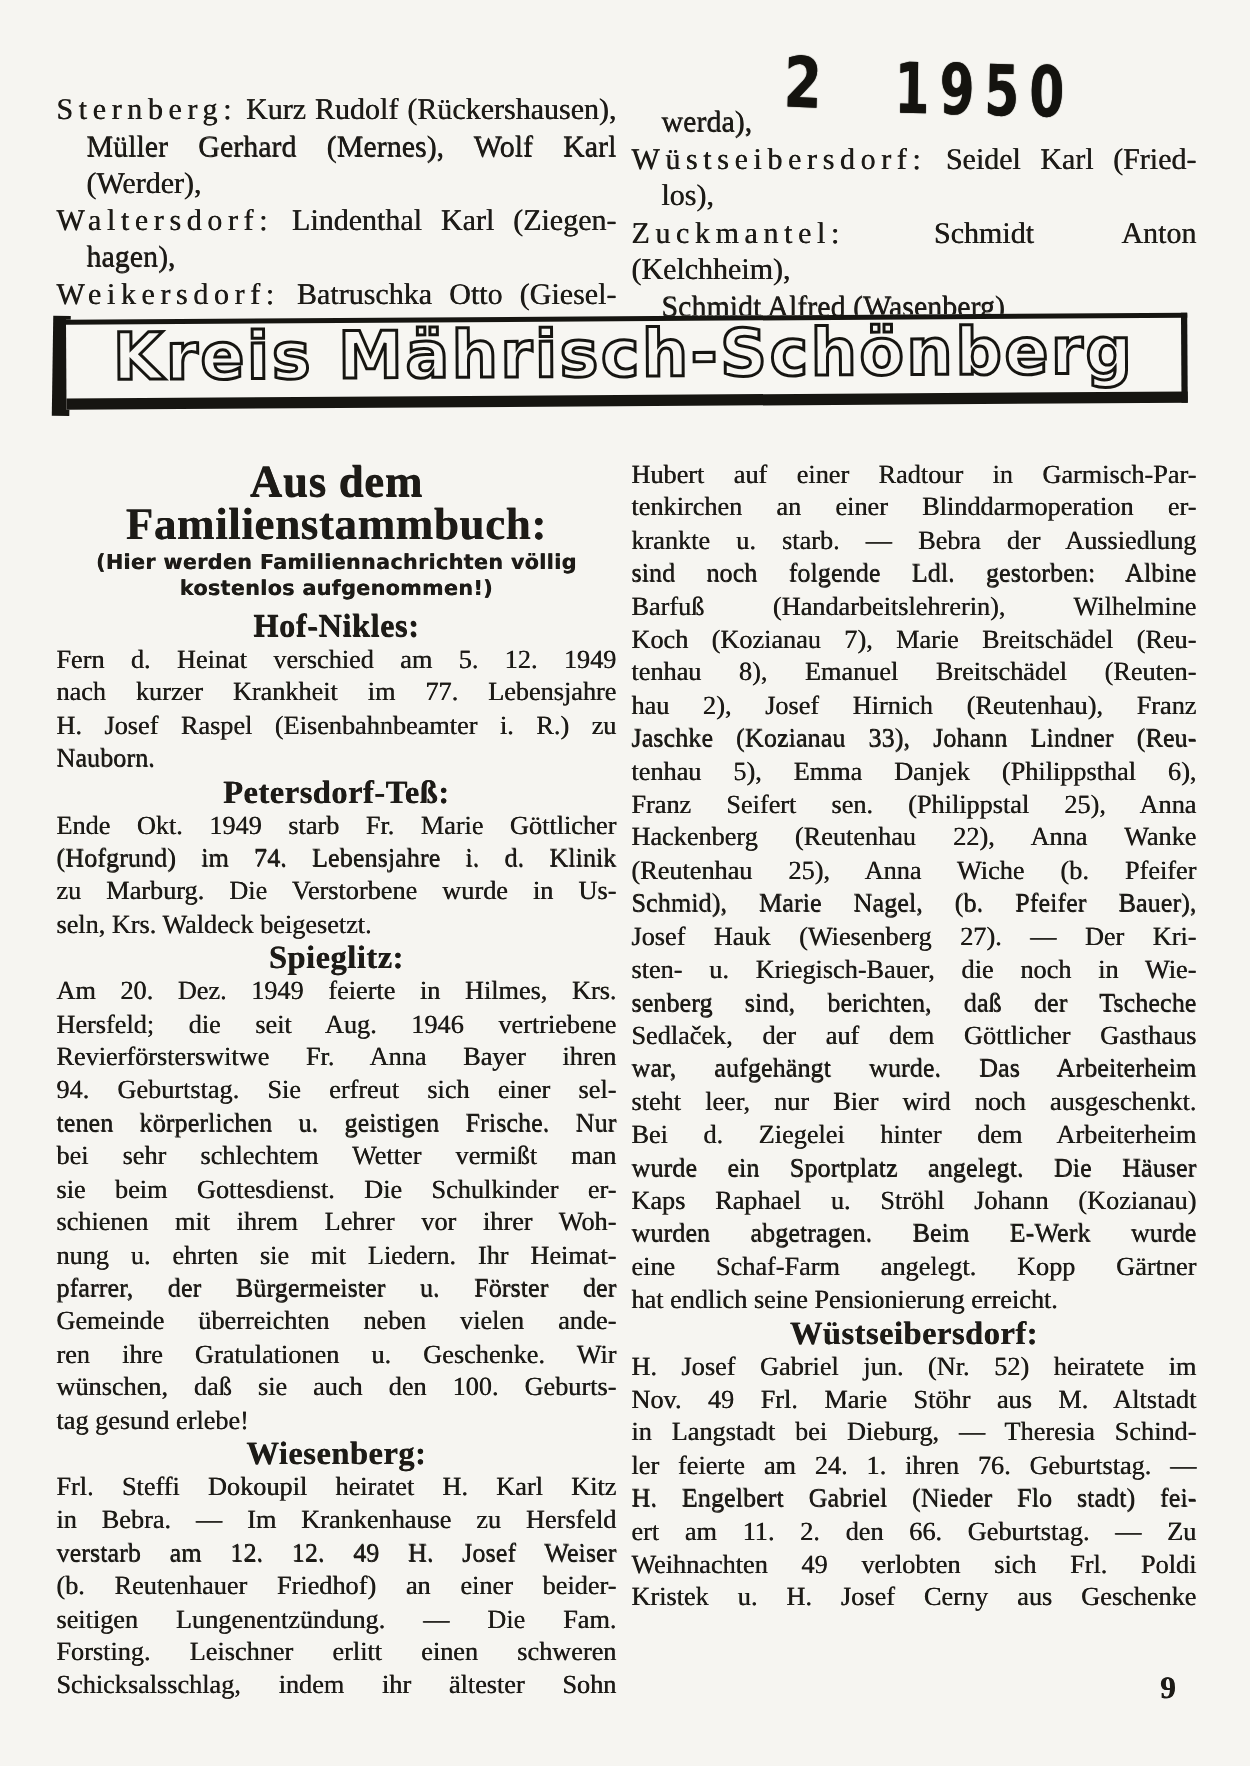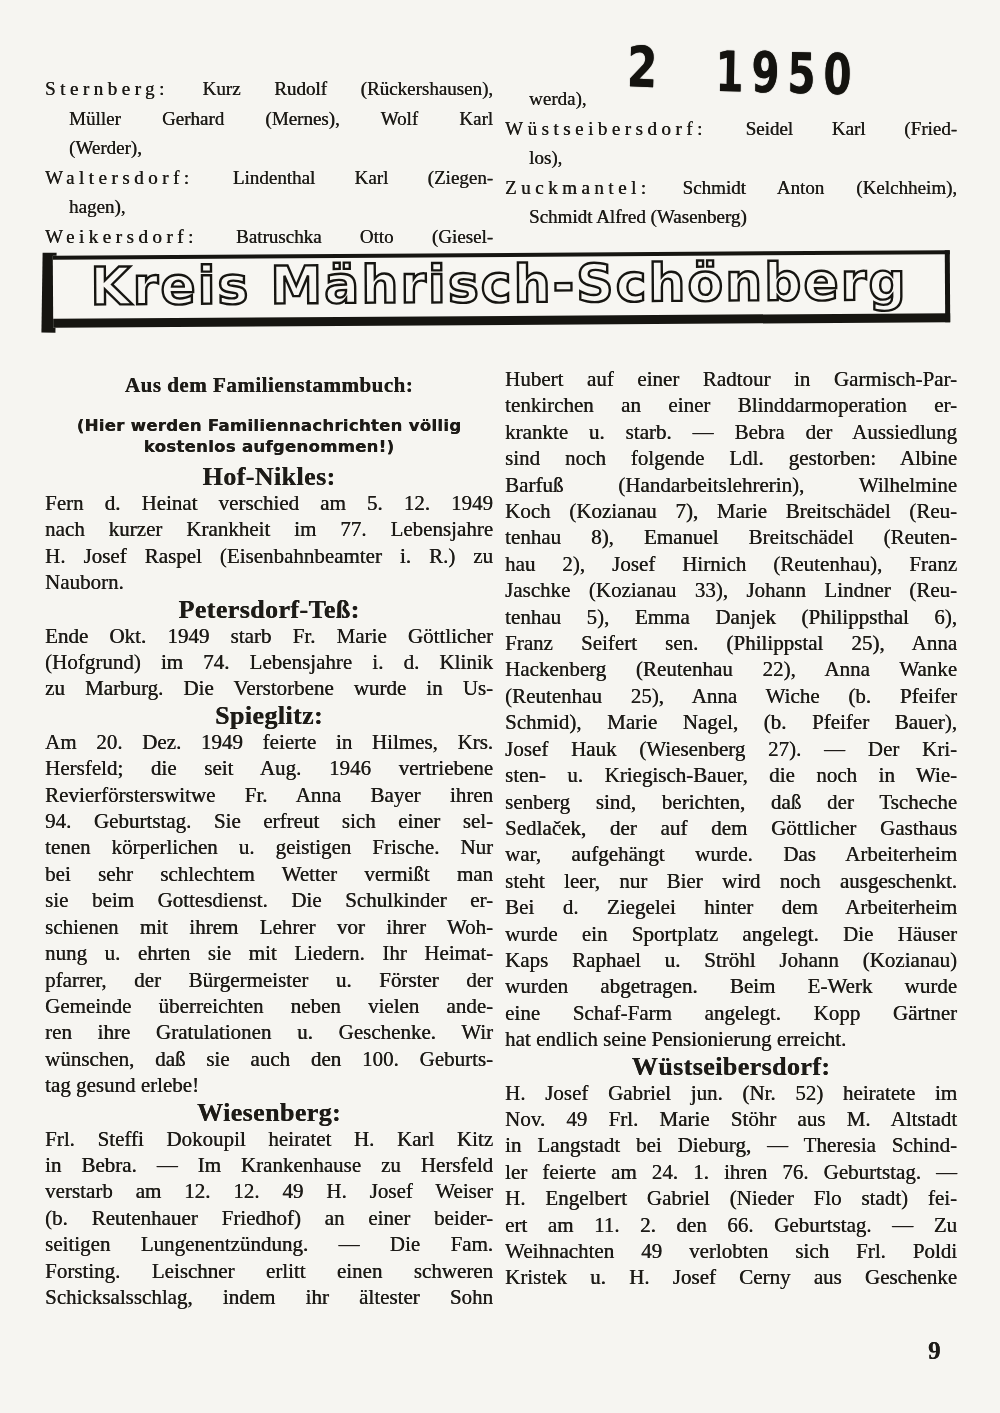--- a/index.html
+++ b/index.html
@@ -23,21 +23,21 @@
     text-align-last:justify;
     -moz-text-align-last:justify;
   }
   .line.plain{text-align:left;}
   .line.indent{padding-left:24px;}
   .sperr{letter-spacing:4.5px;}
   
   .top-block{position:absolute;}
   .top-left{left:45px;top:74px;width:448px;}
   .top-right{left:505px;top:84px;width:452px;}
-  .top-block .line{line-height:29.5px;font-size:19px;}
+  .top-block .line{line-height:29.5px;font-size:24px;}
   
   .stamp{position:absolute;left:0;top:0;font-family:"DejaVu Sans",sans-serif;font-weight:bold;color:#14130f;text-shadow:0 0 1px #14130f;}
   .stamp-issue{position:absolute;left:628px;top:34px;font-size:56px;transform:scaleX(0.78) rotate(2deg);transform-origin:left top;}
   .stamp-year{position:absolute;left:716px;top:39px;font-size:56px;letter-spacing:11px;transform:scaleX(0.72) rotate(1deg);transform-origin:left top;}
   
   .banner{position:absolute;left:42px;top:253px;width:908px;height:72px;transform:rotate(-0.35deg);}
   .banner-bar{position:absolute;left:0;top:-3px;width:14px;height:80px;background:#161511;transform:rotate(1.2deg);}
   .banner-box{
     position:absolute;left:11px;right:0;top:0;bottom:0;
     border-top:4px solid #161511;
@@ -56,27 +56,27 @@
     -webkit-text-stroke:2.4px #161511;
     text-shadow:none;
     padding-bottom:5px;
   }
   
   .col{position:absolute;}
   .col-left{left:45px;top:368px;width:448px;}
   .col-right{left:505px;top:366px;width:452px;}
   .h1{
     font-weight:bold;text-align:center;
-    font-size:21px;line-height:34px;letter-spacing:0.5px;
+    font-size:36px;line-height:34px;letter-spacing:0.5px;
   }
   .sub{
     font-family:"DejaVu Sans",sans-serif;
     font-weight:bold;text-align:center;
     font-size:16.5px;line-height:21px;
-    margin:13px 0 6px 0;letter-spacing:0.3px;
+    margin:3px 0 6px 0;letter-spacing:0.3px;
   }
   .h{
     font-weight:bold;text-align:center;
     font-size:26px;line-height:27px;
     letter-spacing:0.4px;
   }
   
   .page-number{
     position:absolute;left:928px;top:1337px;
     font-size:25px;font-weight:bold;
@@ -126,20 +126,21 @@
         <div class="line just">Fern d. Heinat verschied am 5. 12. 1949</div>
         <div class="line just">nach kurzer Krankheit im 77. Lebensjahre</div>
         <div class="line just">H. Josef Raspel (Eisenbahnbeamter i. R.) zu</div>
         <div class="line plain">Nauborn.</div>
       </div>
       <div class="h">Petersdorf-Teß:</div>
       <div>
         <div class="line just">Ende Okt. 1949 starb Fr. Marie Göttlicher</div>
         <div class="line just">(Hofgrund) im 74. Lebensjahre i. d. Klinik</div>
         <div class="line just">zu Marburg. Die Verstorbene wurde in Us-</div>
+        <div class="line plain">seln, Krs. Waldeck beigesetzt.</div>
       </div>
       <div class="h">Spieglitz:</div>
       <div>
         <div class="line just">Am 20. Dez. 1949 feierte in Hilmes, Krs.</div>
         <div class="line just">Hersfeld; die seit Aug. 1946 vertriebene</div>
         <div class="line just">Revierförsterswitwe Fr. Anna Bayer ihren</div>
         <div class="line just">94. Geburtstag. Sie erfreut sich einer sel-</div>
         <div class="line just">tenen körperlichen u. geistigen Frische. Nur</div>
         <div class="line just">bei sehr schlechtem Wetter vermißt man</div>
         <div class="line just">sie beim Gottesdienst. Die Schulkinder er-</div>

